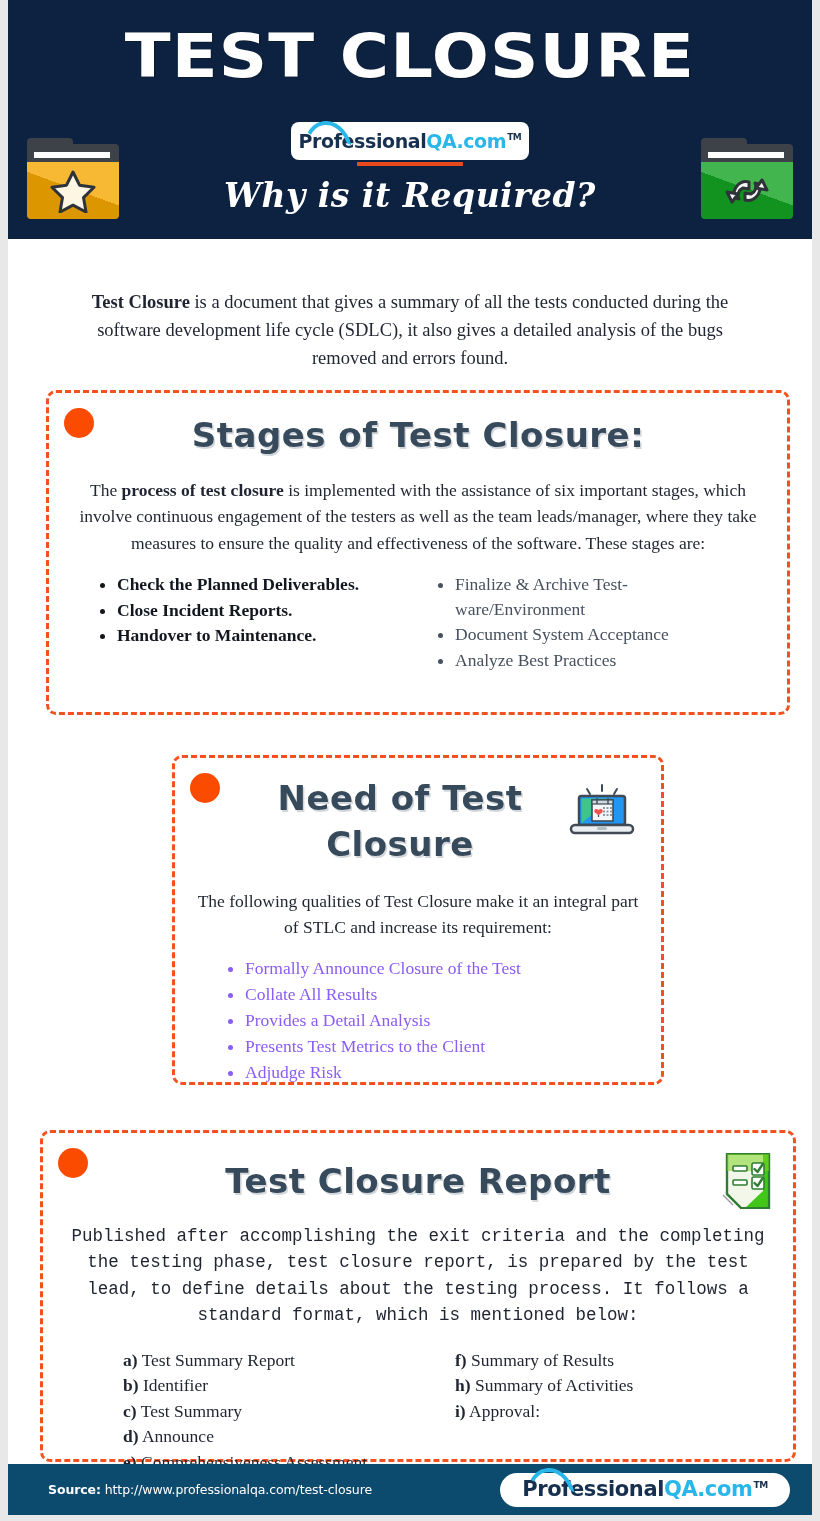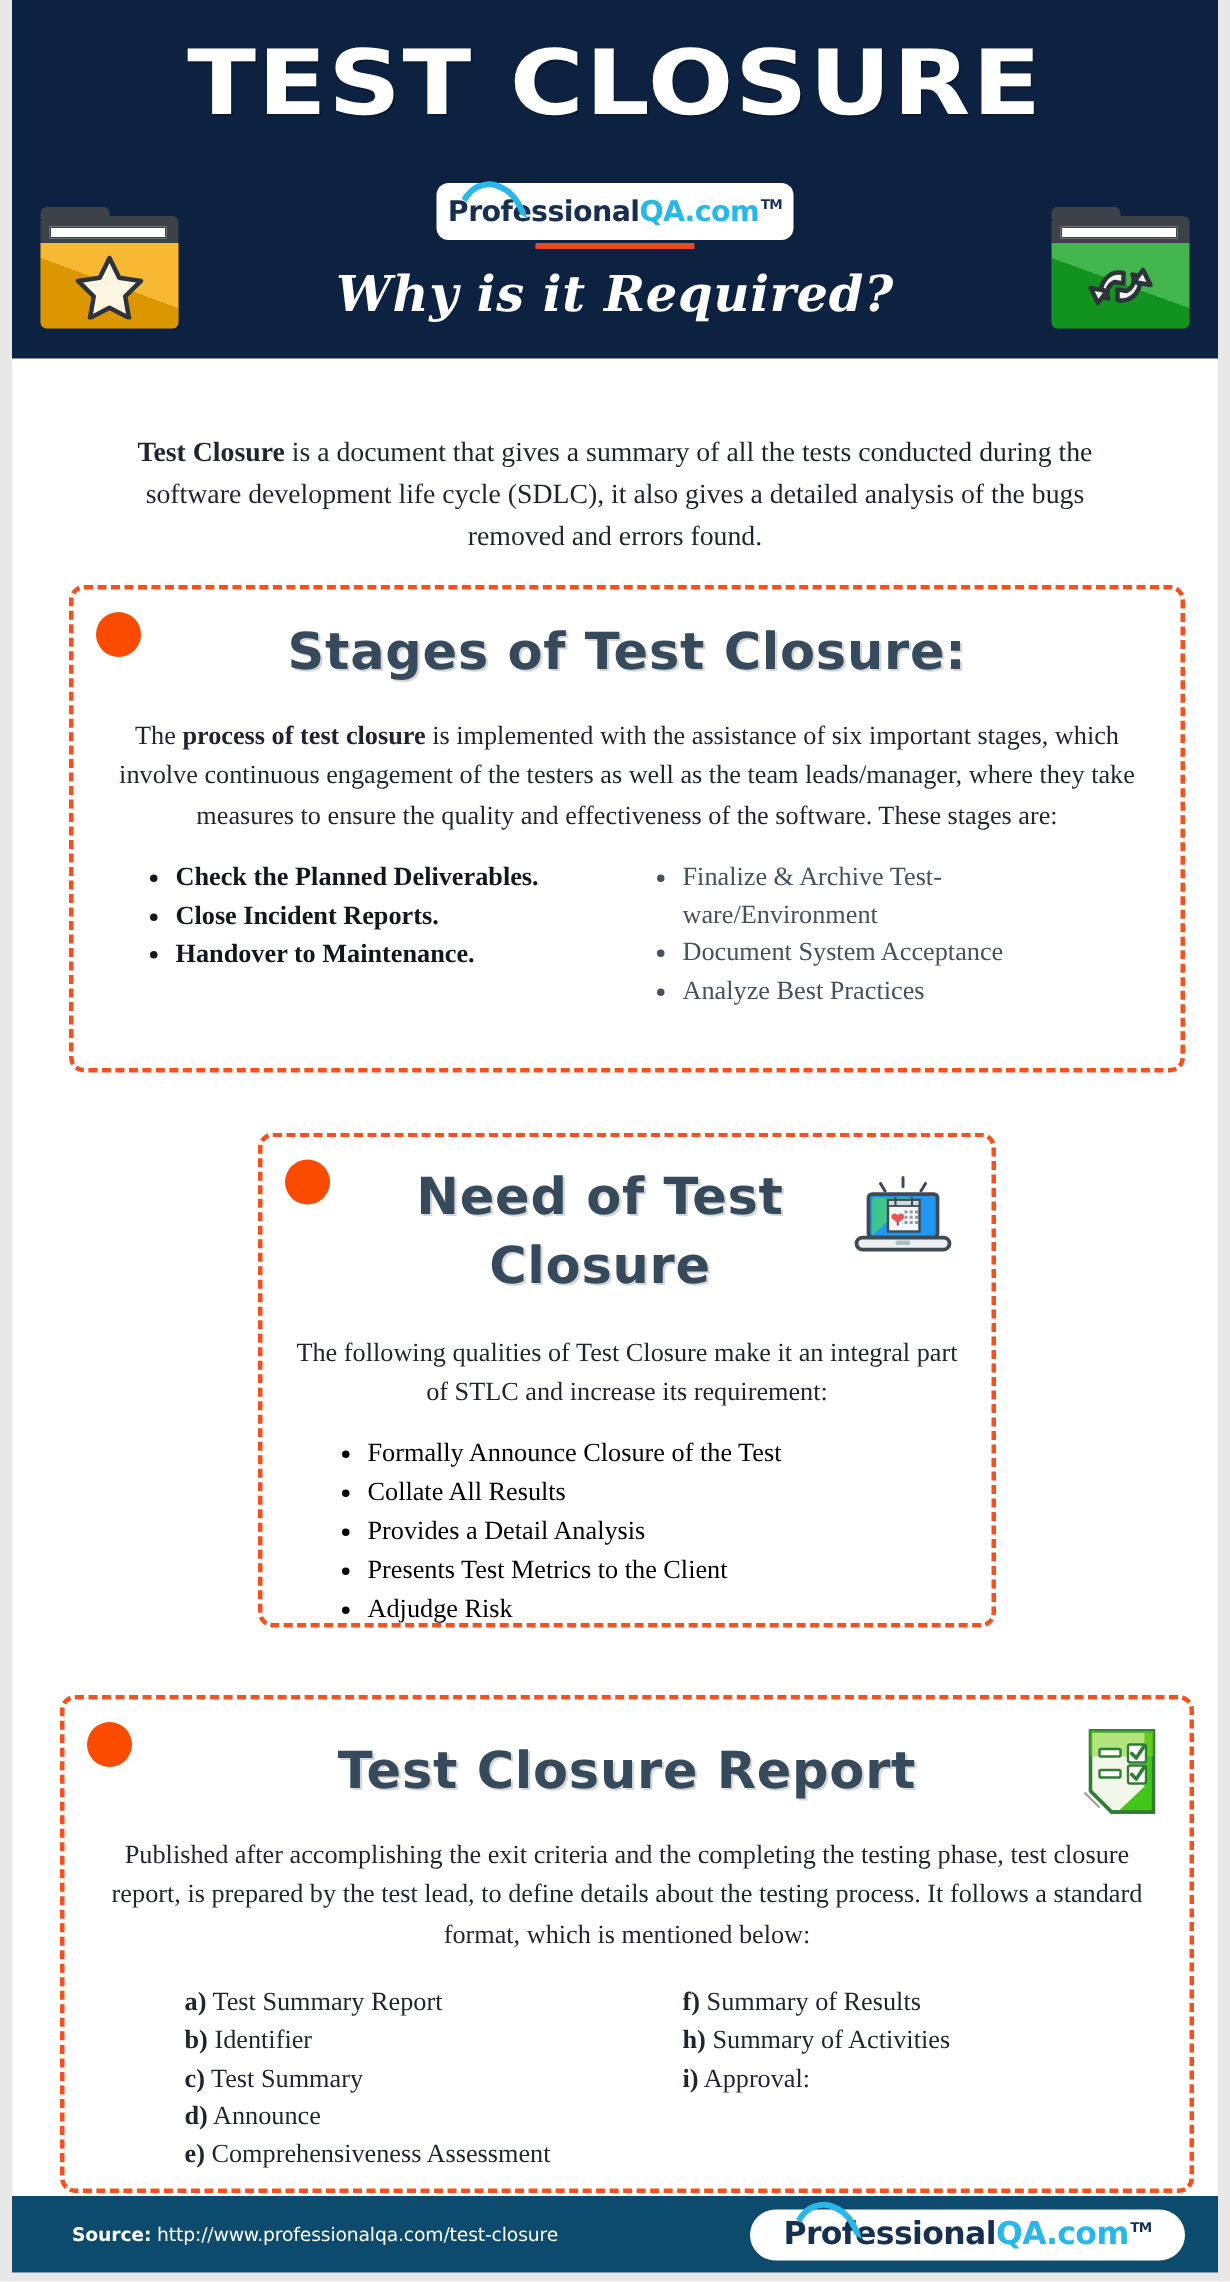--- a/index.html
+++ b/index.html
@@ -215,21 +215,21 @@
   .sec-para b { font-weight: bold; margin-top: 36px; }
 
   ul.bullets {
     margin: 0;
     padding-left: 22px;
     list-style: disc;
   }
   ul.bullets li {
     font-size: 17.5px;
     line-height: 1.42;
-    color: #000000;
+    color: #8b5cf6;
     margin-bottom: 1px;
   }
   ul.bullets.dim li { color: #46505e; }
   ul.bullets.strong li { color: #12161f; font-weight: 600; }
   .two-col {
     display: flex;
     gap: 24px;
   }
   .two-col > div { flex: 1; }
 
@@ -271,21 +271,21 @@
     width: 74px; height: 62px;
   }
 
   
   #section-report {
     position: absolute;
     left: 32px; top: 1130px;
     width: 756px; height: 332px;
   }
   #section-report .sec-title { font-size: 34px; padding-top: 28px; }
-  #section-report .sec-para { padding: 22px 26px 0 26px; }
+  #section-report .sec-para { padding: 22px 26px 0 26px; font-family: Liberation Mono, monospace; }
   #section-report .lists { padding: 20px 30px 0 80px; }
   .clipboard-icon {
     position: absolute;
     right: 18px;
     top: 18px;
     width: 56px; height: 62px;
   }
 
   
   .footer {

